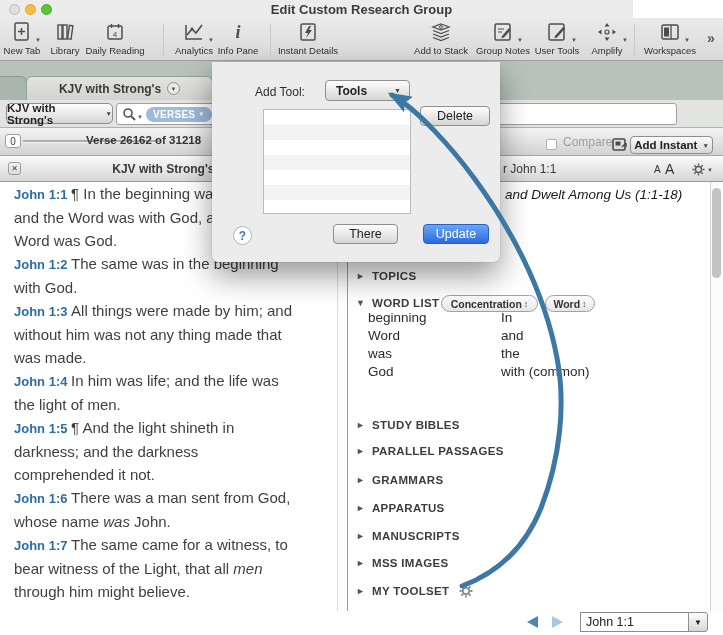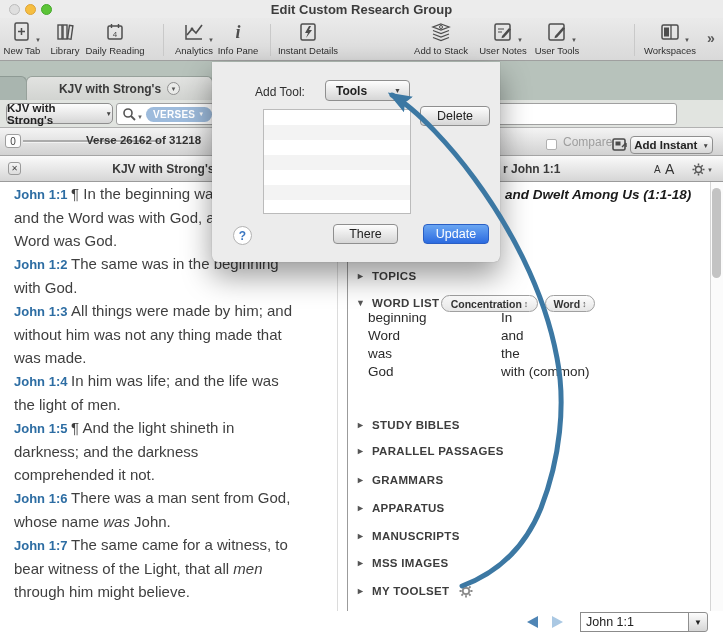--- a/index.html
+++ b/index.html
@@ -1,20 +1,20 @@
 <!DOCTYPE html>
 <html><head>
 <meta charset="utf-8">
 <style>
   html,body{margin:0;padding:0;background:#888;}
   .frame{position:relative;width:723px;height:635px;background:#fff;overflow:hidden;
          font-family:"Liberation Sans",sans-serif;-webkit-font-smoothing:antialiased;}
   .abs{position:absolute;}
   
-  .titlebar{left:0;top:0;width:723px;height:18px;background:#ececec;}
+  .titlebar{left:0;top:0;width:633px;height:18px;background:#ececec;}
   .tl{position:absolute;top:4px;width:11px;height:11px;border-radius:50%;box-sizing:border-box;}
   .tl.close{left:9px;background:#dfdfdf;border:1px solid #bcbcbc;}
   .tl.min{left:25px;background:#f6be40;border:1px solid #dca339;}
   .tl.max{left:41px;background:#5cc437;border:1px solid #46a82c;}
   .wtitle{left:0;top:2px;width:723px;text-align:center;font-size:13px;font-weight:700;color:#3c3c3c;}
   
   .toolbar{left:0;top:18px;width:723px;height:43px;background:linear-gradient(#eaeaea,#d9d9d9);
            border-bottom:1px solid #9f9f9f;box-sizing:border-box;}
   .tbitem{position:absolute;top:2px;transform:translateX(-50%);display:flex;flex-direction:column;
           align-items:center;width:86px;}
@@ -66,33 +66,33 @@
   .smallcaret{font-size:6.5px;color:#444;}
   
   .paneheader{top:156px;height:26px;background:linear-gradient(#fafafa,#d6d6d6);
               border-bottom:1px solid #9b9b9b;box-sizing:border-box;}
   .lph{left:0;width:348px;border-right:1px solid #9b9b9b;}
   .rph{left:348px;width:375px;}
   .closebox{left:8px;top:6px;width:13px;height:13px;background:linear-gradient(#f4f4f4,#ddd);
             border:1px solid #9a9a9a;border-radius:3px;box-sizing:border-box;font-size:8px;color:#444;
             display:flex;align-items:center;justify-content:center;}
   .lphtitle{left:0;top:6px;width:337px;text-align:center;font-size:12px;font-weight:700;color:#3a3a3a;}
-  .rphtitle{left:155px;top:6px;font-size:12px;font-weight:700;color:#3a3a3a;white-space:nowrap;}
+  .rphtitle{left:155px;top:6px;font-size:12px;font-weight:400;color:#3a3a3a;white-space:nowrap;}
   .fontA1{left:306px;top:8px;font-size:10px;color:#333;}
   .fontA2{left:317px;top:5px;font-size:14px;color:#333;}
   .gearwrap{left:344px;top:7px;display:flex;align-items:center;gap:2px;color:#555;}
   
   .leftpane{left:0;top:182px;width:348px;height:429px;background:#fff;border-right:1px solid #9b9b9b;box-sizing:border-box;}
   .lgutter{left:337px;top:182px;width:1px;height:429px;background:#dcdcdc;}
   .rightpane{left:348px;top:182px;width:375px;height:429px;background:#fff;}
   .rscroll{left:710px;top:182px;width:13px;height:429px;background:#fbfbfb;border-left:1px solid #d5d5d5;box-sizing:border-box;}
   .rthumb{left:712px;top:188px;width:9px;height:90px;background:#c3c3c3;border-radius:5px;}
   .bibletext{left:14px;top:182px;width:334px;font-size:15px;line-height:23px;color:#3f3f3f;white-space:nowrap;}
   .bibletext .vref{font-size:13px;font-weight:700;color:#2d6da3;}
-  .subtitle{left:505px;top:187px;font-size:13.5px;font-style:italic;font-weight:700;color:#1a1a1a;white-space:nowrap;}
+  .subtitle{left:505px;top:187px;font-size:13.5px;font-style:italic;font-weight:400;color:#1a1a1a;white-space:nowrap;}
   .section{position:absolute;left:356px;height:14px;display:flex;align-items:center;gap:7px;}
   .disc{font-size:9px;color:#555;width:9px;}
   .seclabel{font-size:11.5px;font-weight:700;color:#3d3d3d;letter-spacing:.3px;white-space:nowrap;}
   .sortpill{position:absolute;height:17px;border:1px solid #a0a0a0;border-radius:9px;
             background:linear-gradient(#fdfdfd,#e6e6e6);box-sizing:border-box;display:flex;align-items:center;
             justify-content:center;gap:2px;font-size:10.5px;font-weight:700;color:#333;}
   .updown{font-size:9px;color:#555;}
   .wlword{position:absolute;left:368px;font-size:13.5px;color:#2a2a2a;}
   .wlval{position:absolute;left:501px;font-size:13.5px;color:#2a2a2a;}
   .gearsvg{color:#8a8a8a;}
@@ -211,31 +211,41 @@
     </div>
     <div class="tbitem" style="left:503px">
       <span class="tbicon">
           <svg width="22" height="22" viewBox="0 0 22 22">
             <rect x="3" y="3" width="15" height="16" rx="1.5" fill="none" stroke="#4d4d4d" stroke-width="1.5"></rect>
             <path d="M6 8h6M6 11h4" stroke="#4d4d4d" stroke-width="1.2"></path>
             <path d="M10 15l7-8 2 1.5-7 8-2.5.8z" fill="#4d4d4d"></path>
           </svg>
           <span class="tbcaret">▼</span>
         </span>
-      <span class="tblabel">User Notes</span>
+      <span class="tblabel">Group Notes</span>
     </div>
     <div class="tbitem" style="left:557px">
       <span class="tbicon">
           <svg width="22" height="22" viewBox="0 0 22 22">
             <rect x="3" y="3" width="15" height="16" rx="1.5" fill="none" stroke="#4d4d4d" stroke-width="1.5"></rect>
             <path d="M9 15l8-9 2 1.5-8 9-2.5.8z" fill="#4d4d4d"></path>
           </svg>
           <span class="tbcaret">▼</span>
         </span>
       <span class="tblabel">User Tools</span>
+    </div>
+    <div class="tbitem" style="left:607px">
+      <span class="tbicon">
+          <svg width="24" height="22" viewBox="0 0 24 22">
+            <circle cx="12" cy="11" r="2" fill="none" stroke="#4d4d4d" stroke-width="1.2"></circle>
+            <path d="M12 2l2.5 3.5h-5zM12 20l2.5-3.5h-5zM3 11l3.5-2.5v5zM21 11l-3.5-2.5v5z" fill="#4d4d4d"></path>
+          </svg>
+          <span class="tbcaret">▼</span>
+        </span>
+      <span class="tblabel">Amplify</span>
     </div>
     <div class="tbsep" style="left:634px"></div>
     <div class="tbitem" style="left:670px">
       <span class="tbicon">
           <svg width="22" height="22" viewBox="0 0 22 22">
             <rect x="3" y="4" width="16" height="14" rx="1.5" fill="none" stroke="#4d4d4d" stroke-width="1.5"></rect>
             <path d="M12 4v14" stroke="#4d4d4d" stroke-width="1.3"></path>
             <rect x="5" y="6.5" width="5" height="9" fill="#4d4d4d"></rect>
           </svg>
           <span class="tbcaret">▼</span>

